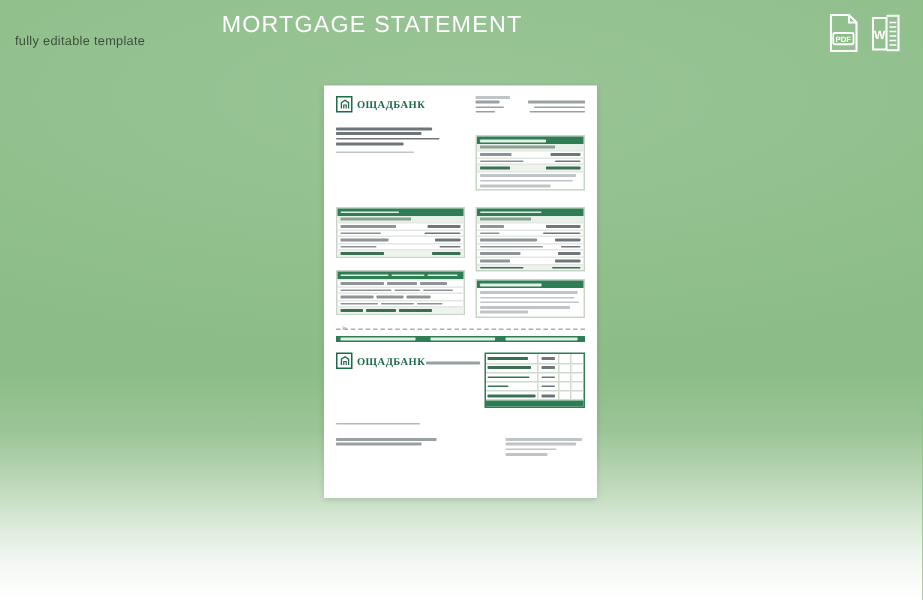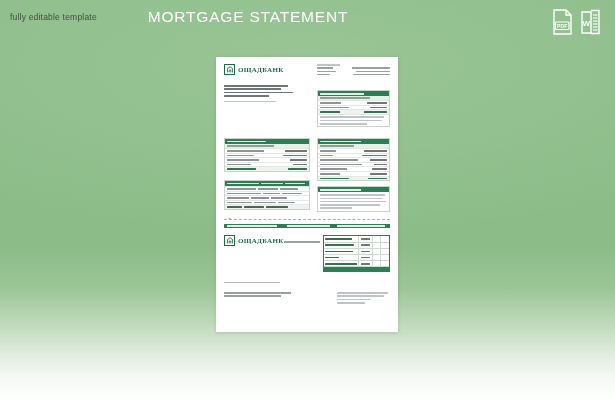--- a/index.html
+++ b/index.html
@@ -17,21 +17,21 @@
         #8cbd88 0%, #8cbd88 62%, #9cc597 72%,
         #c3dcbf 82%, #e2eee0 89%, #f4f8f3 94%, #ffffff 100%);
   }
   
   #brand{position:absolute;left:10px;top:8px;}
   #brand-title{
     font-size:15px;font-weight:bold;color:#ffffff;
     letter-spacing:0.5px;line-height:17px;
   }
   #brand-sub{
-    font-size:8.5px;color:#3d4f3c;line-height:12px;margin-top:3px;
+    font-size:8.5px;color:#3d4f3c;line-height:12px;margin-top:13px;
     letter-spacing:0.2px;
   }
   #doc-title{
     position:absolute;left:0;top:8px;width:496px;text-align:center;
     font-size:15.5px;font-weight:normal;color:#ffffff;letter-spacing:0.8px;
   }
   #formats{position:absolute;right:14px;top:9px;display:flex;gap:7px;align-items:flex-start;}
   .fmt{width:21px;height:26px;}
   
   #page{

